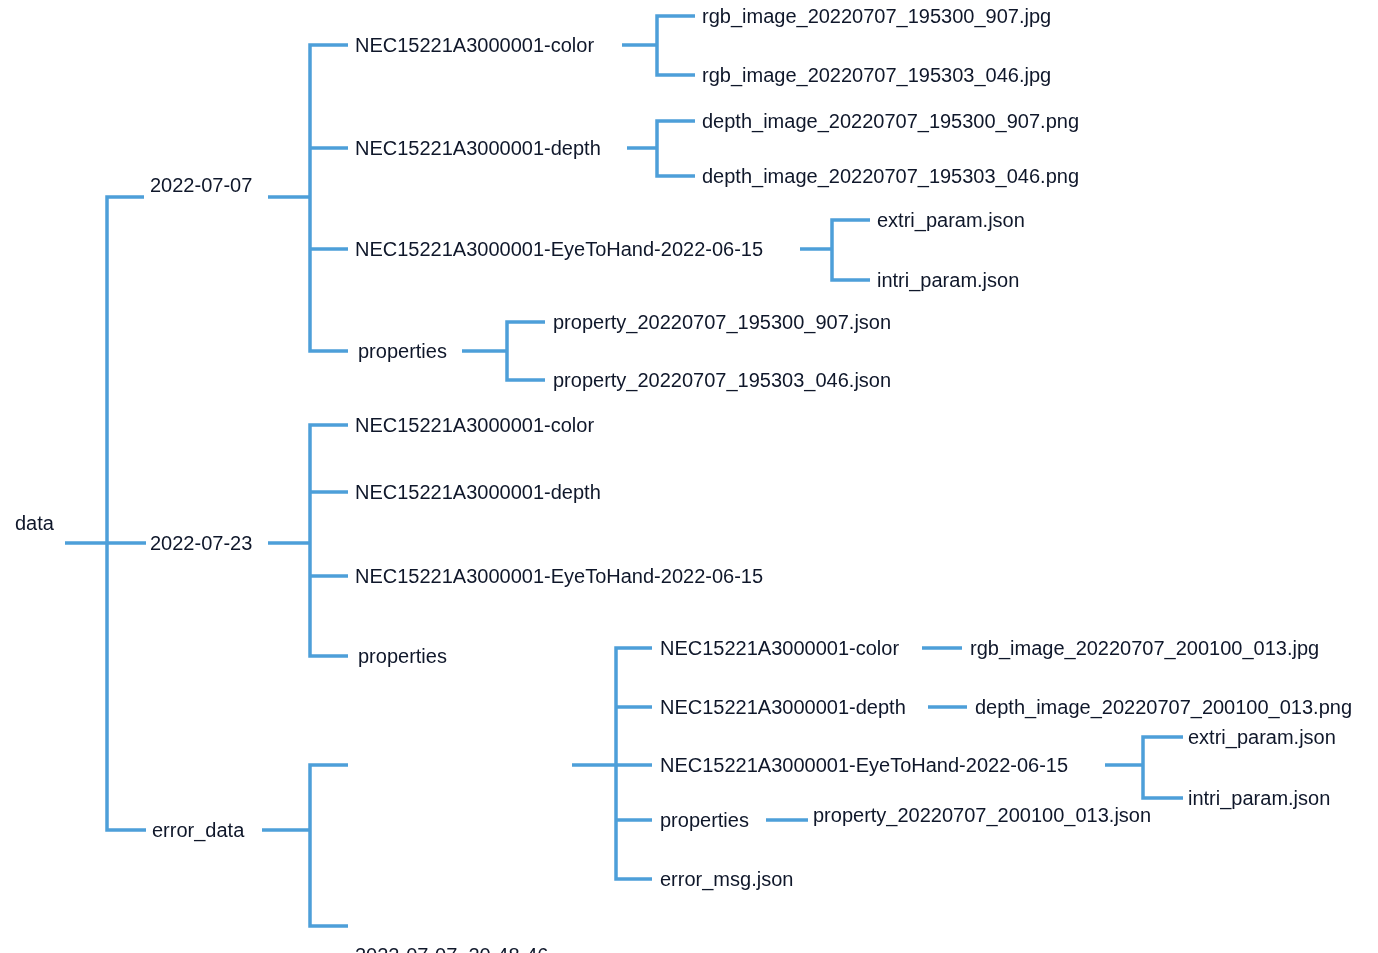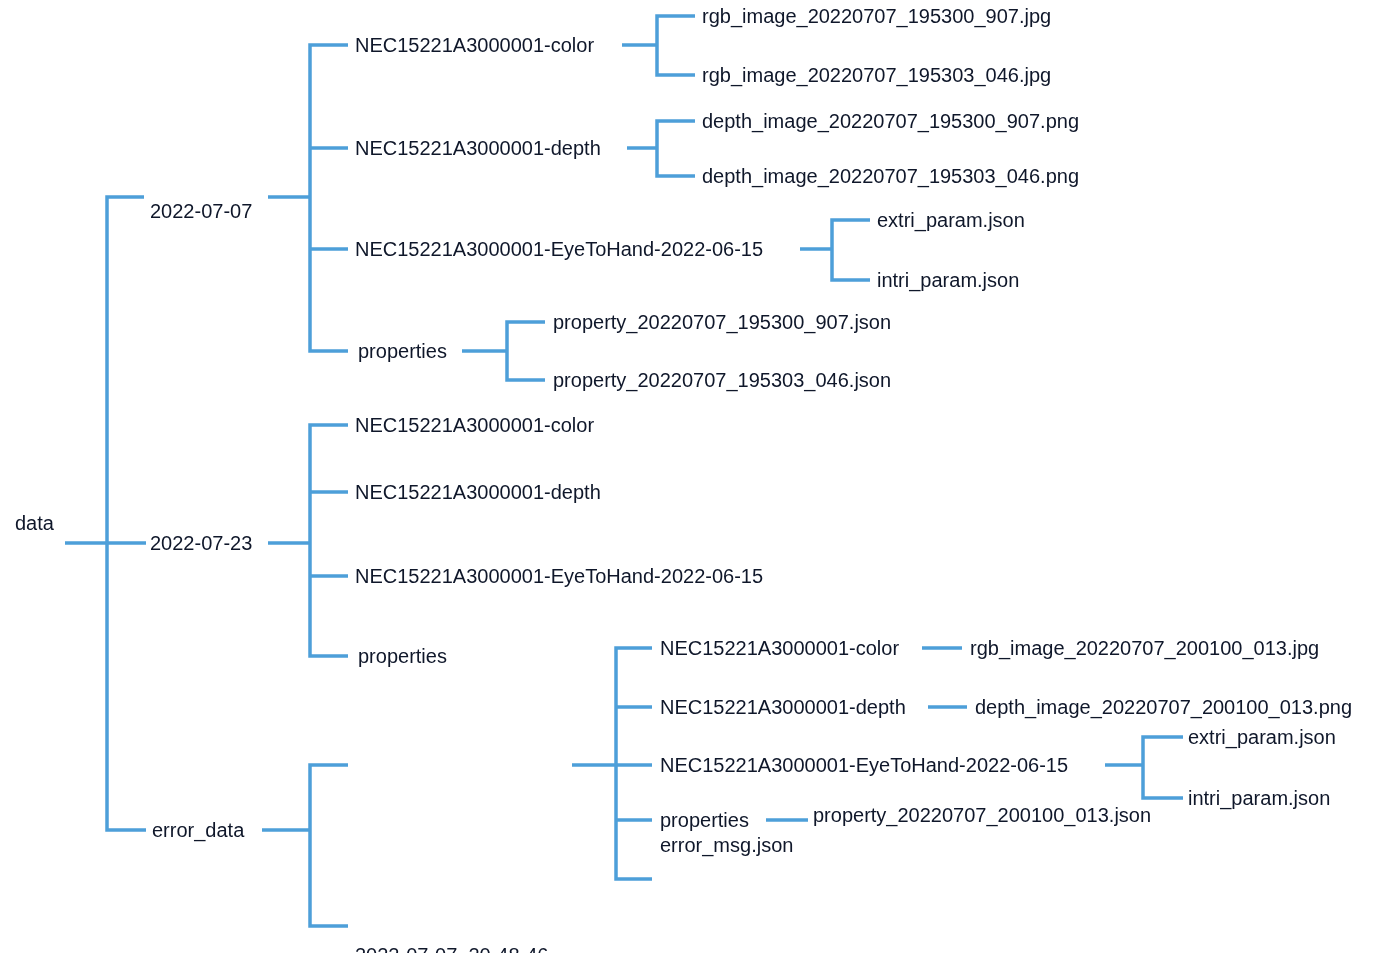--- a/index.html
+++ b/index.html
@@ -68,21 +68,21 @@
 
     <path d="M922 648 H962"></path>
     <path d="M928 707 H967"></path>
     <path d="M1105 765 H1143"></path>
     <path d="M1183 737 H1143 V798 H1183"></path>
     <path d="M766 820 H808"></path>
   </svg>
 
   <div class="lbl" style="left:15px; top:508px">data</div>
 
-  <div class="lbl" style="left:150px; top:196px">2022-07-07</div>
+  <div class="lbl" style="left:150px; top:170px">2022-07-07</div>
   <div class="lbl" style="left:355px; top:30px">NEC15221A3000001-color</div>
   <div class="lbl" style="left:702px; top:1px">rgb_image_20220707_195300_907.jpg</div>
   <div class="lbl" style="left:702px; top:60px">rgb_image_20220707_195303_046.jpg</div>
   <div class="lbl" style="left:355px; top:133px">NEC15221A3000001-depth</div>
   <div class="lbl" style="left:702px; top:106px">depth_image_20220707_195300_907.png</div>
   <div class="lbl" style="left:702px; top:161px">depth_image_20220707_195303_046.png</div>
   <div class="lbl" style="left:355px; top:234px">NEC15221A3000001-EyeToHand-2022-06-15</div>
   <div class="lbl" style="left:877px; top:205px">extri_param.json</div>
   <div class="lbl" style="left:877px; top:265px">intri_param.json</div>
   <div class="lbl" style="left:358px; top:336px">properties</div>
@@ -98,16 +98,16 @@
   <div class="lbl" style="left:152px; top:815px">error_data</div>
   <div class="lbl" style="left:660px; top:633px">NEC15221A3000001-color</div>
   <div class="lbl" style="left:970px; top:633px">rgb_image_20220707_200100_013.jpg</div>
   <div class="lbl" style="left:660px; top:692px">NEC15221A3000001-depth</div>
   <div class="lbl" style="left:975px; top:692px">depth_image_20220707_200100_013.png</div>
   <div class="lbl" style="left:660px; top:750px">NEC15221A3000001-EyeToHand-2022-06-15</div>
   <div class="lbl" style="left:1188px; top:722px">extri_param.json</div>
   <div class="lbl" style="left:1188px; top:783px">intri_param.json</div>
   <div class="lbl" style="left:660px; top:805px">properties</div>
   <div class="lbl" style="left:813px; top:800px">property_20220707_200100_013.json</div>
-  <div class="lbl" style="left:660px; top:830px">error_msg.json</div>
+  <div class="lbl" style="left:660px; top:864px">error_msg.json</div>
   <div class="lbl" style="left:355px; top:940px">2022-07-07_20-48-46</div>
 
 </div>
 
 </body></html>

